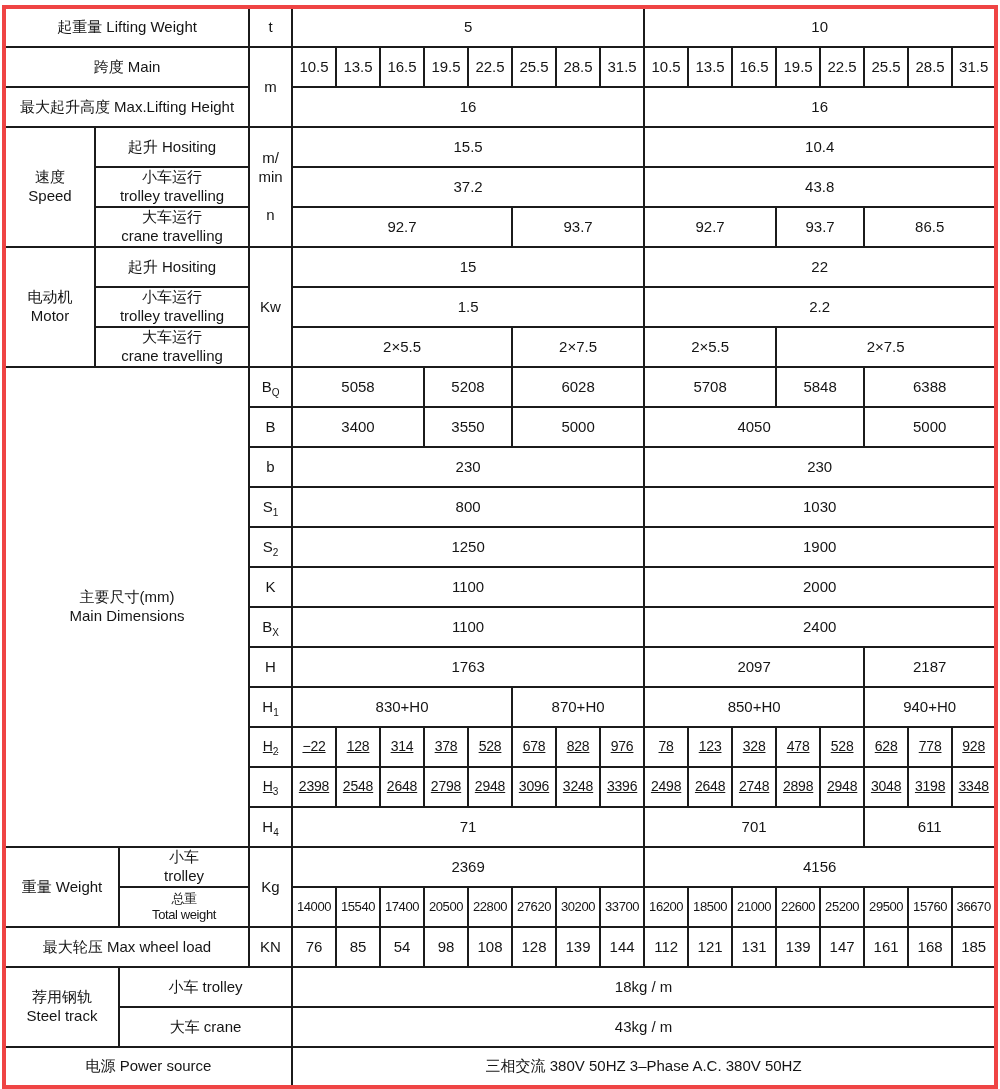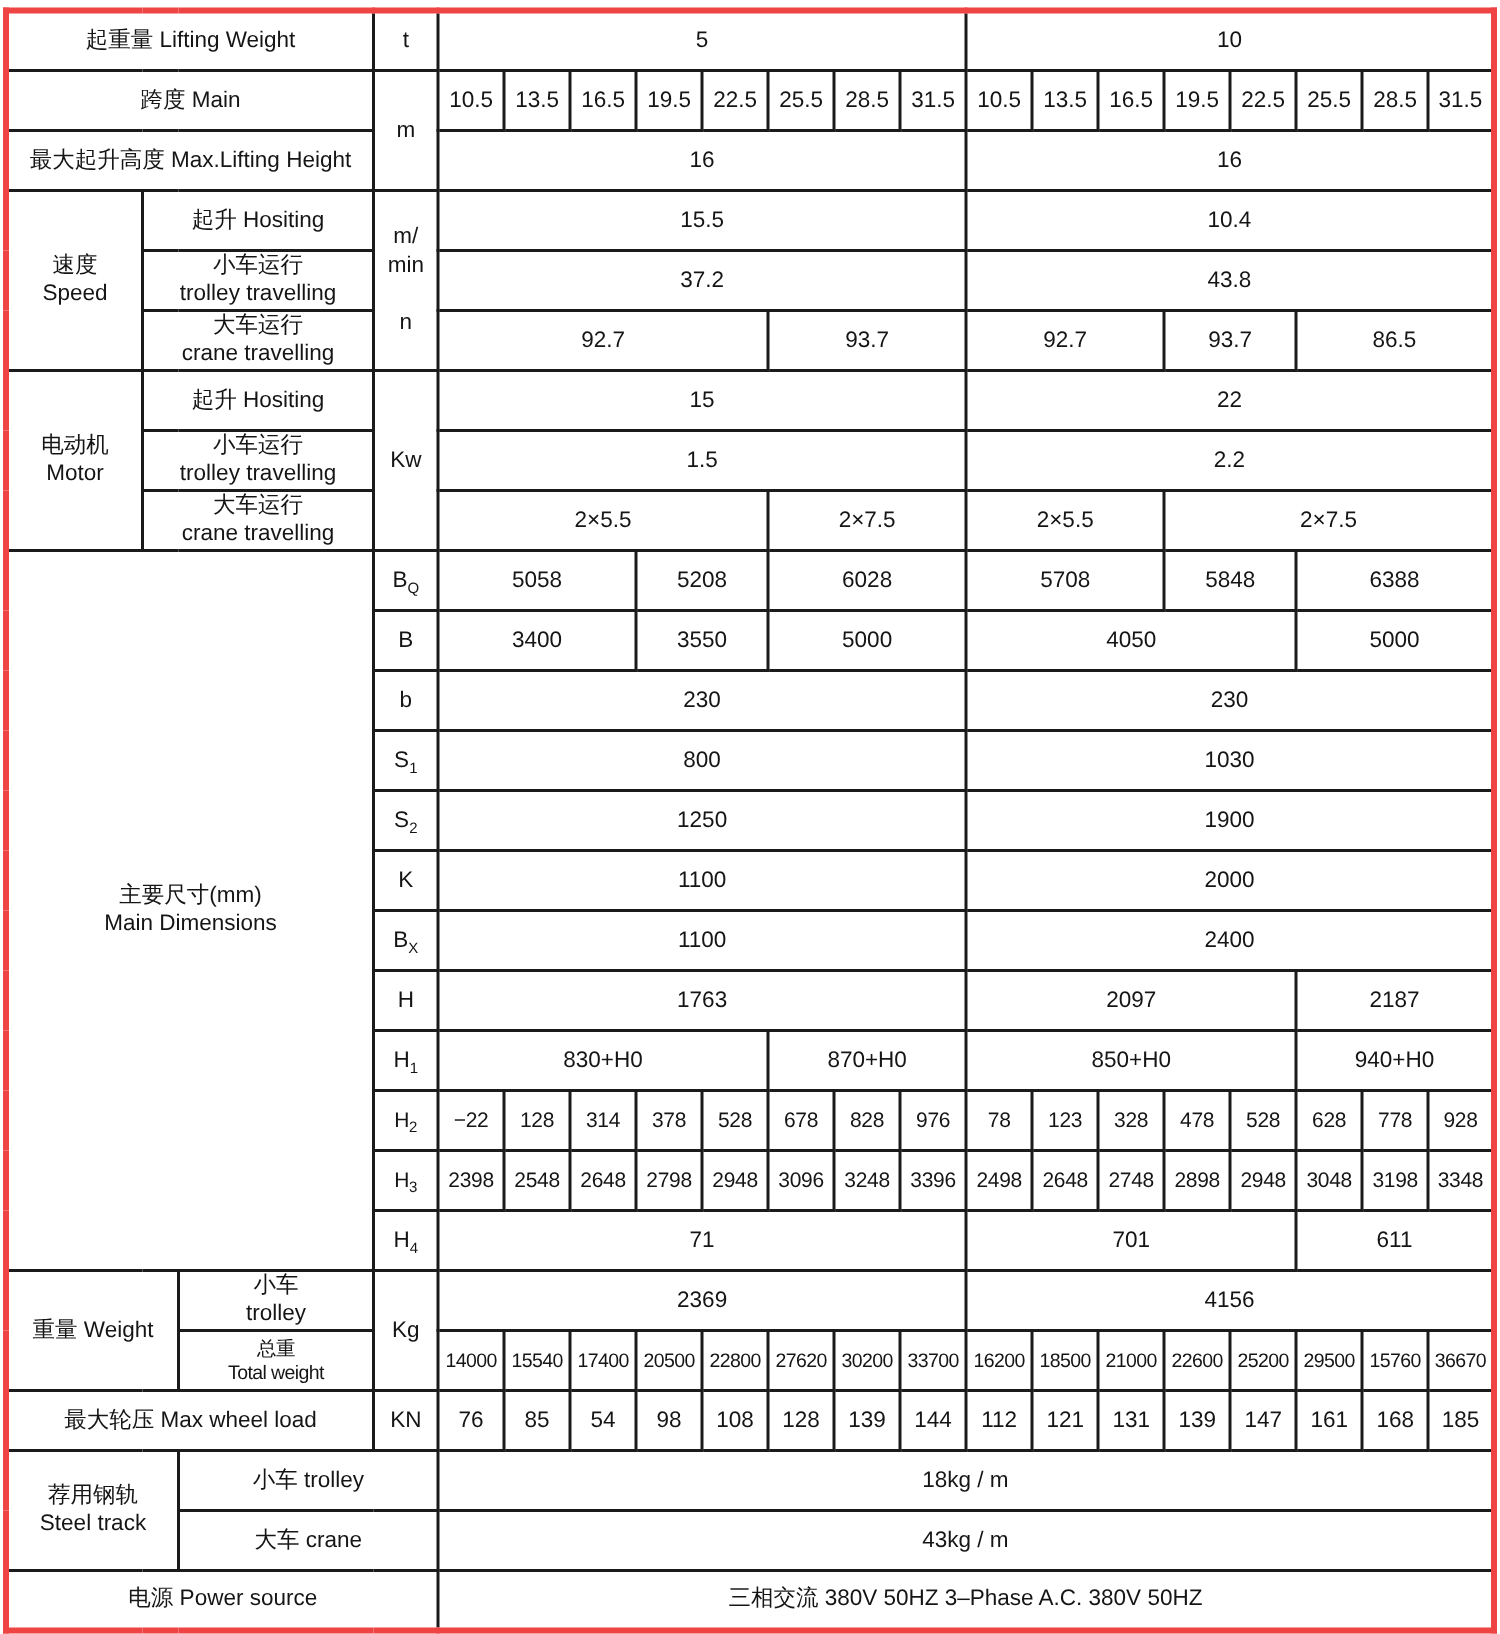--- a/index.html
+++ b/index.html
@@ -19,21 +19,21 @@
     border: 2px solid #1b1b1b;
     text-align: center;
     vertical-align: middle;
     white-space: pre-line;
     font-size: 15px;
     line-height: 1.26;
     padding: 0 1px;
     overflow: hidden;
   }
   tr { height: 40px; }
-  tr.sm td { font-size: 14px; letter-spacing: -0.2px; }  
+  tr.sm td { font-size: 14px; letter-spacing: -0.2px; text-decoration: underline; }  
   tr.xs td { font-size: 13px; letter-spacing: -0.4px; }  
   td.nrm { font-size: 15px; letter-spacing: 0; }         
   sub { font-size: 10px; line-height: 0; letter-spacing: 0; }
 </style>
 </head>
 <body>
 
 <div class="sheet">
   <table class="spec">
     <colgroup>

